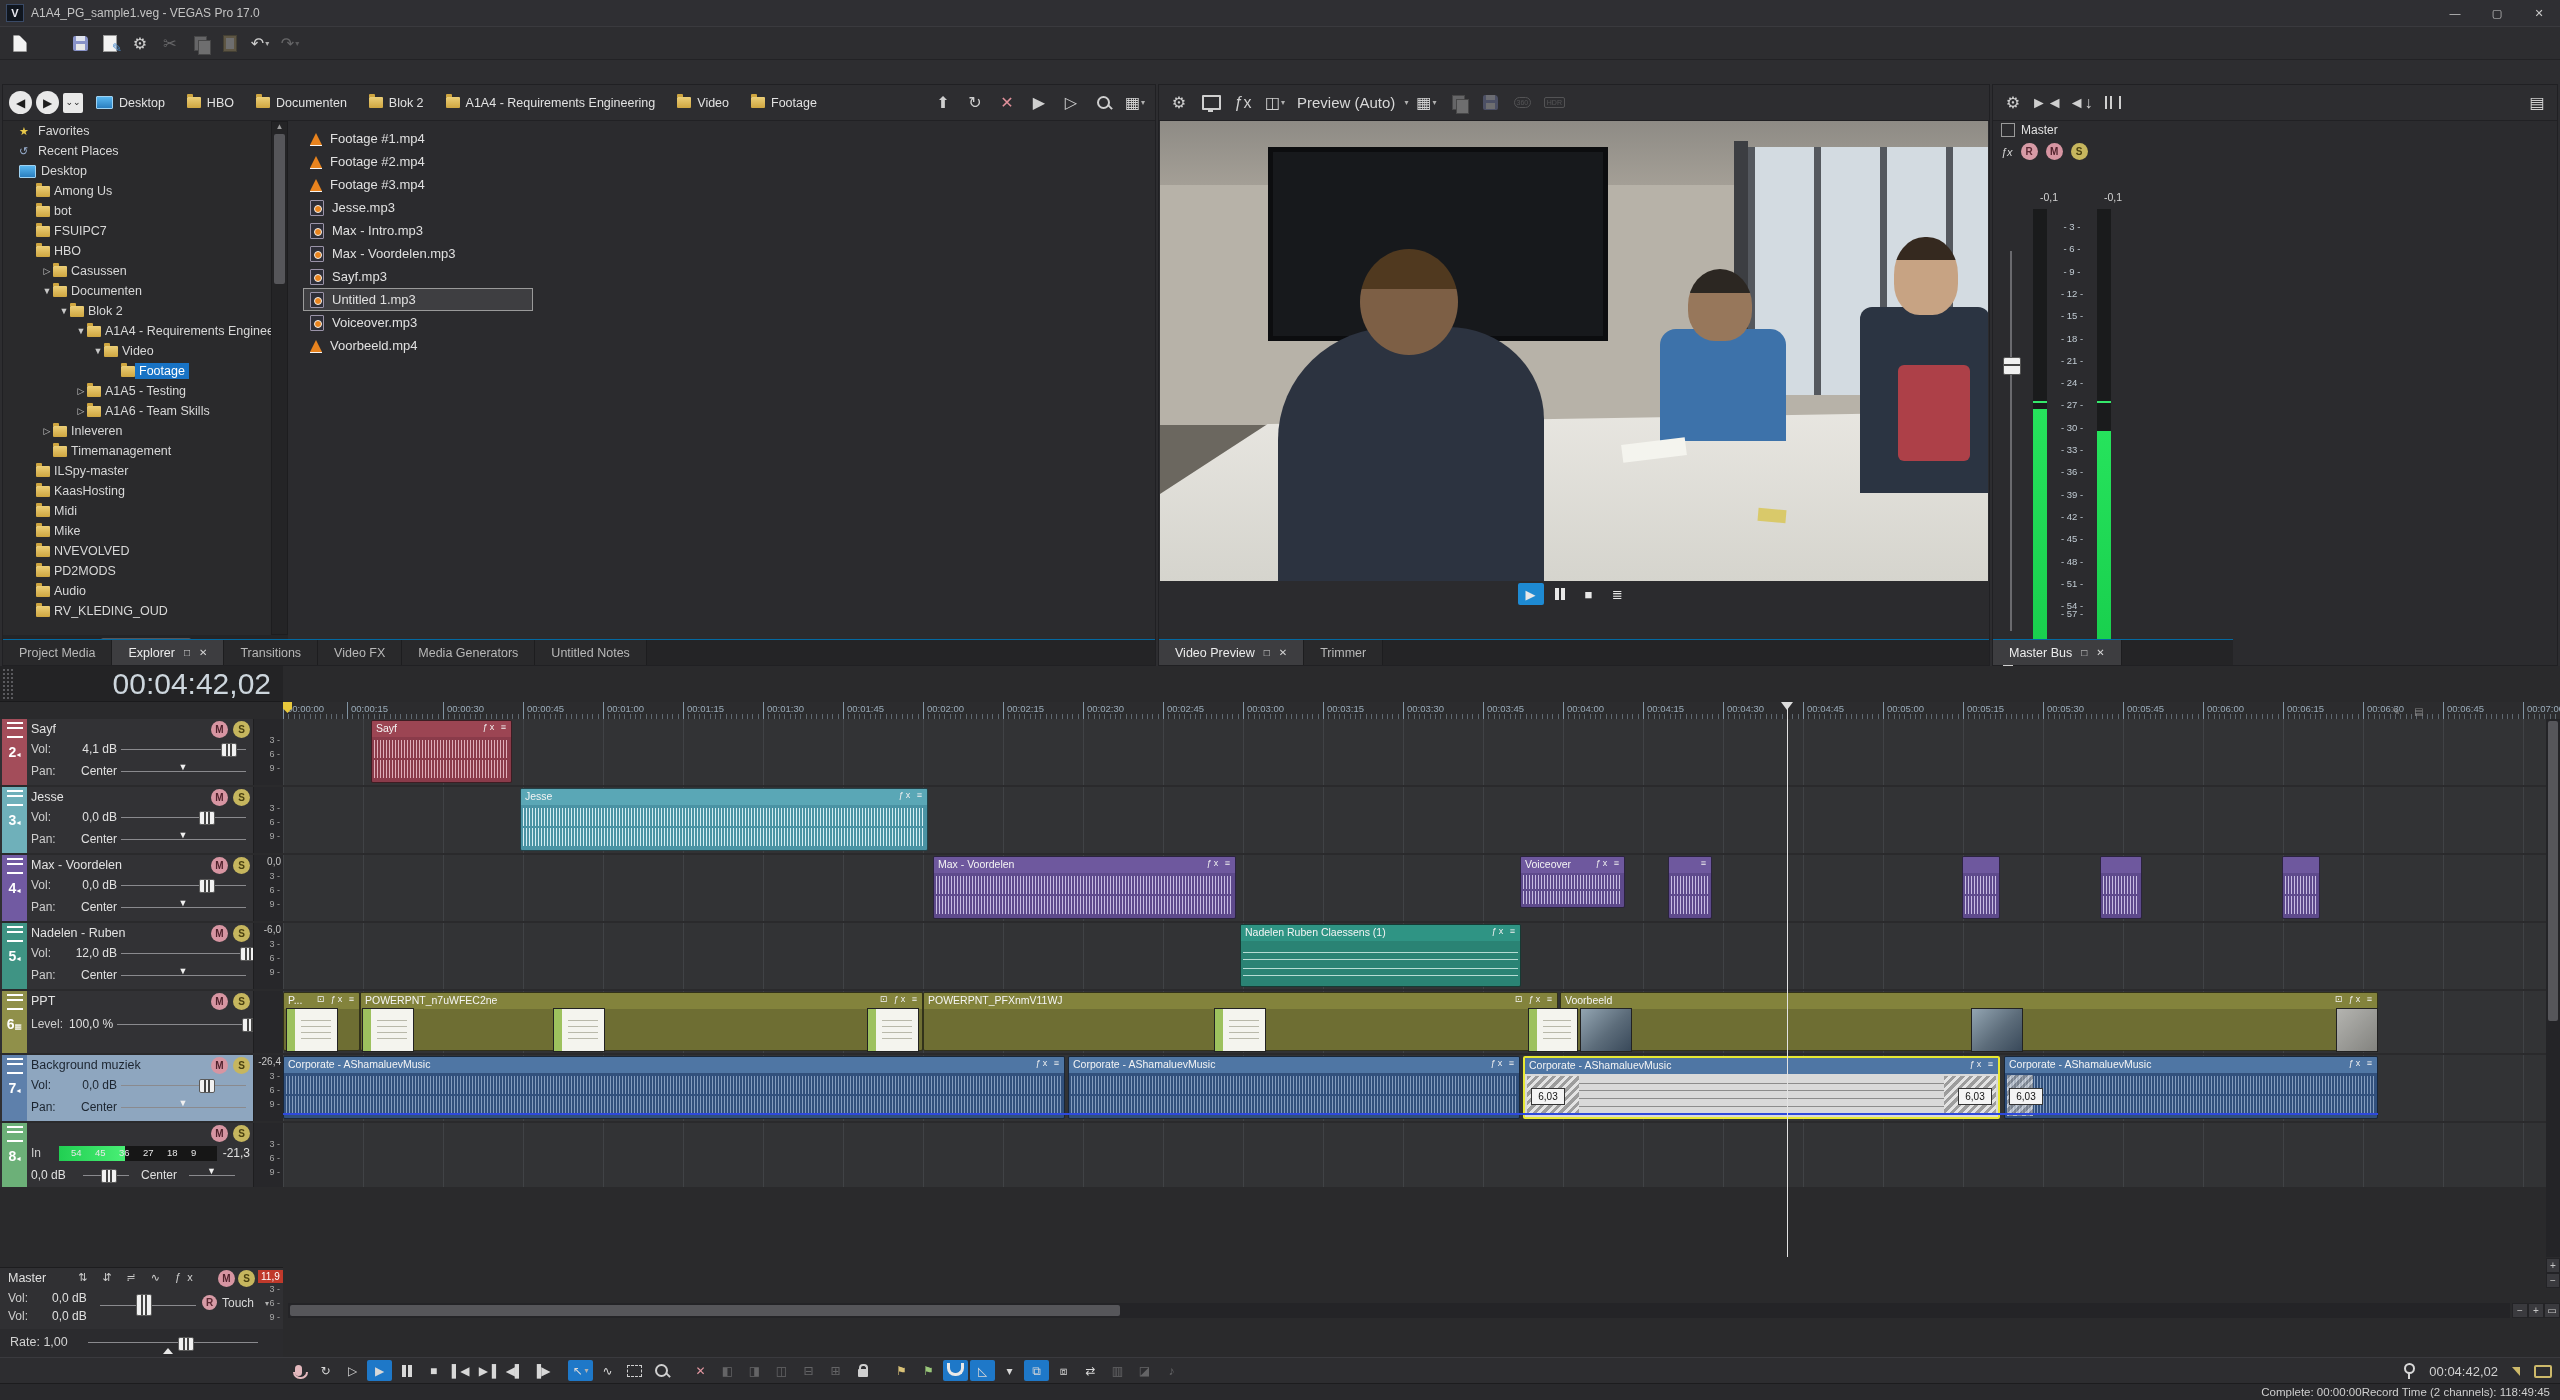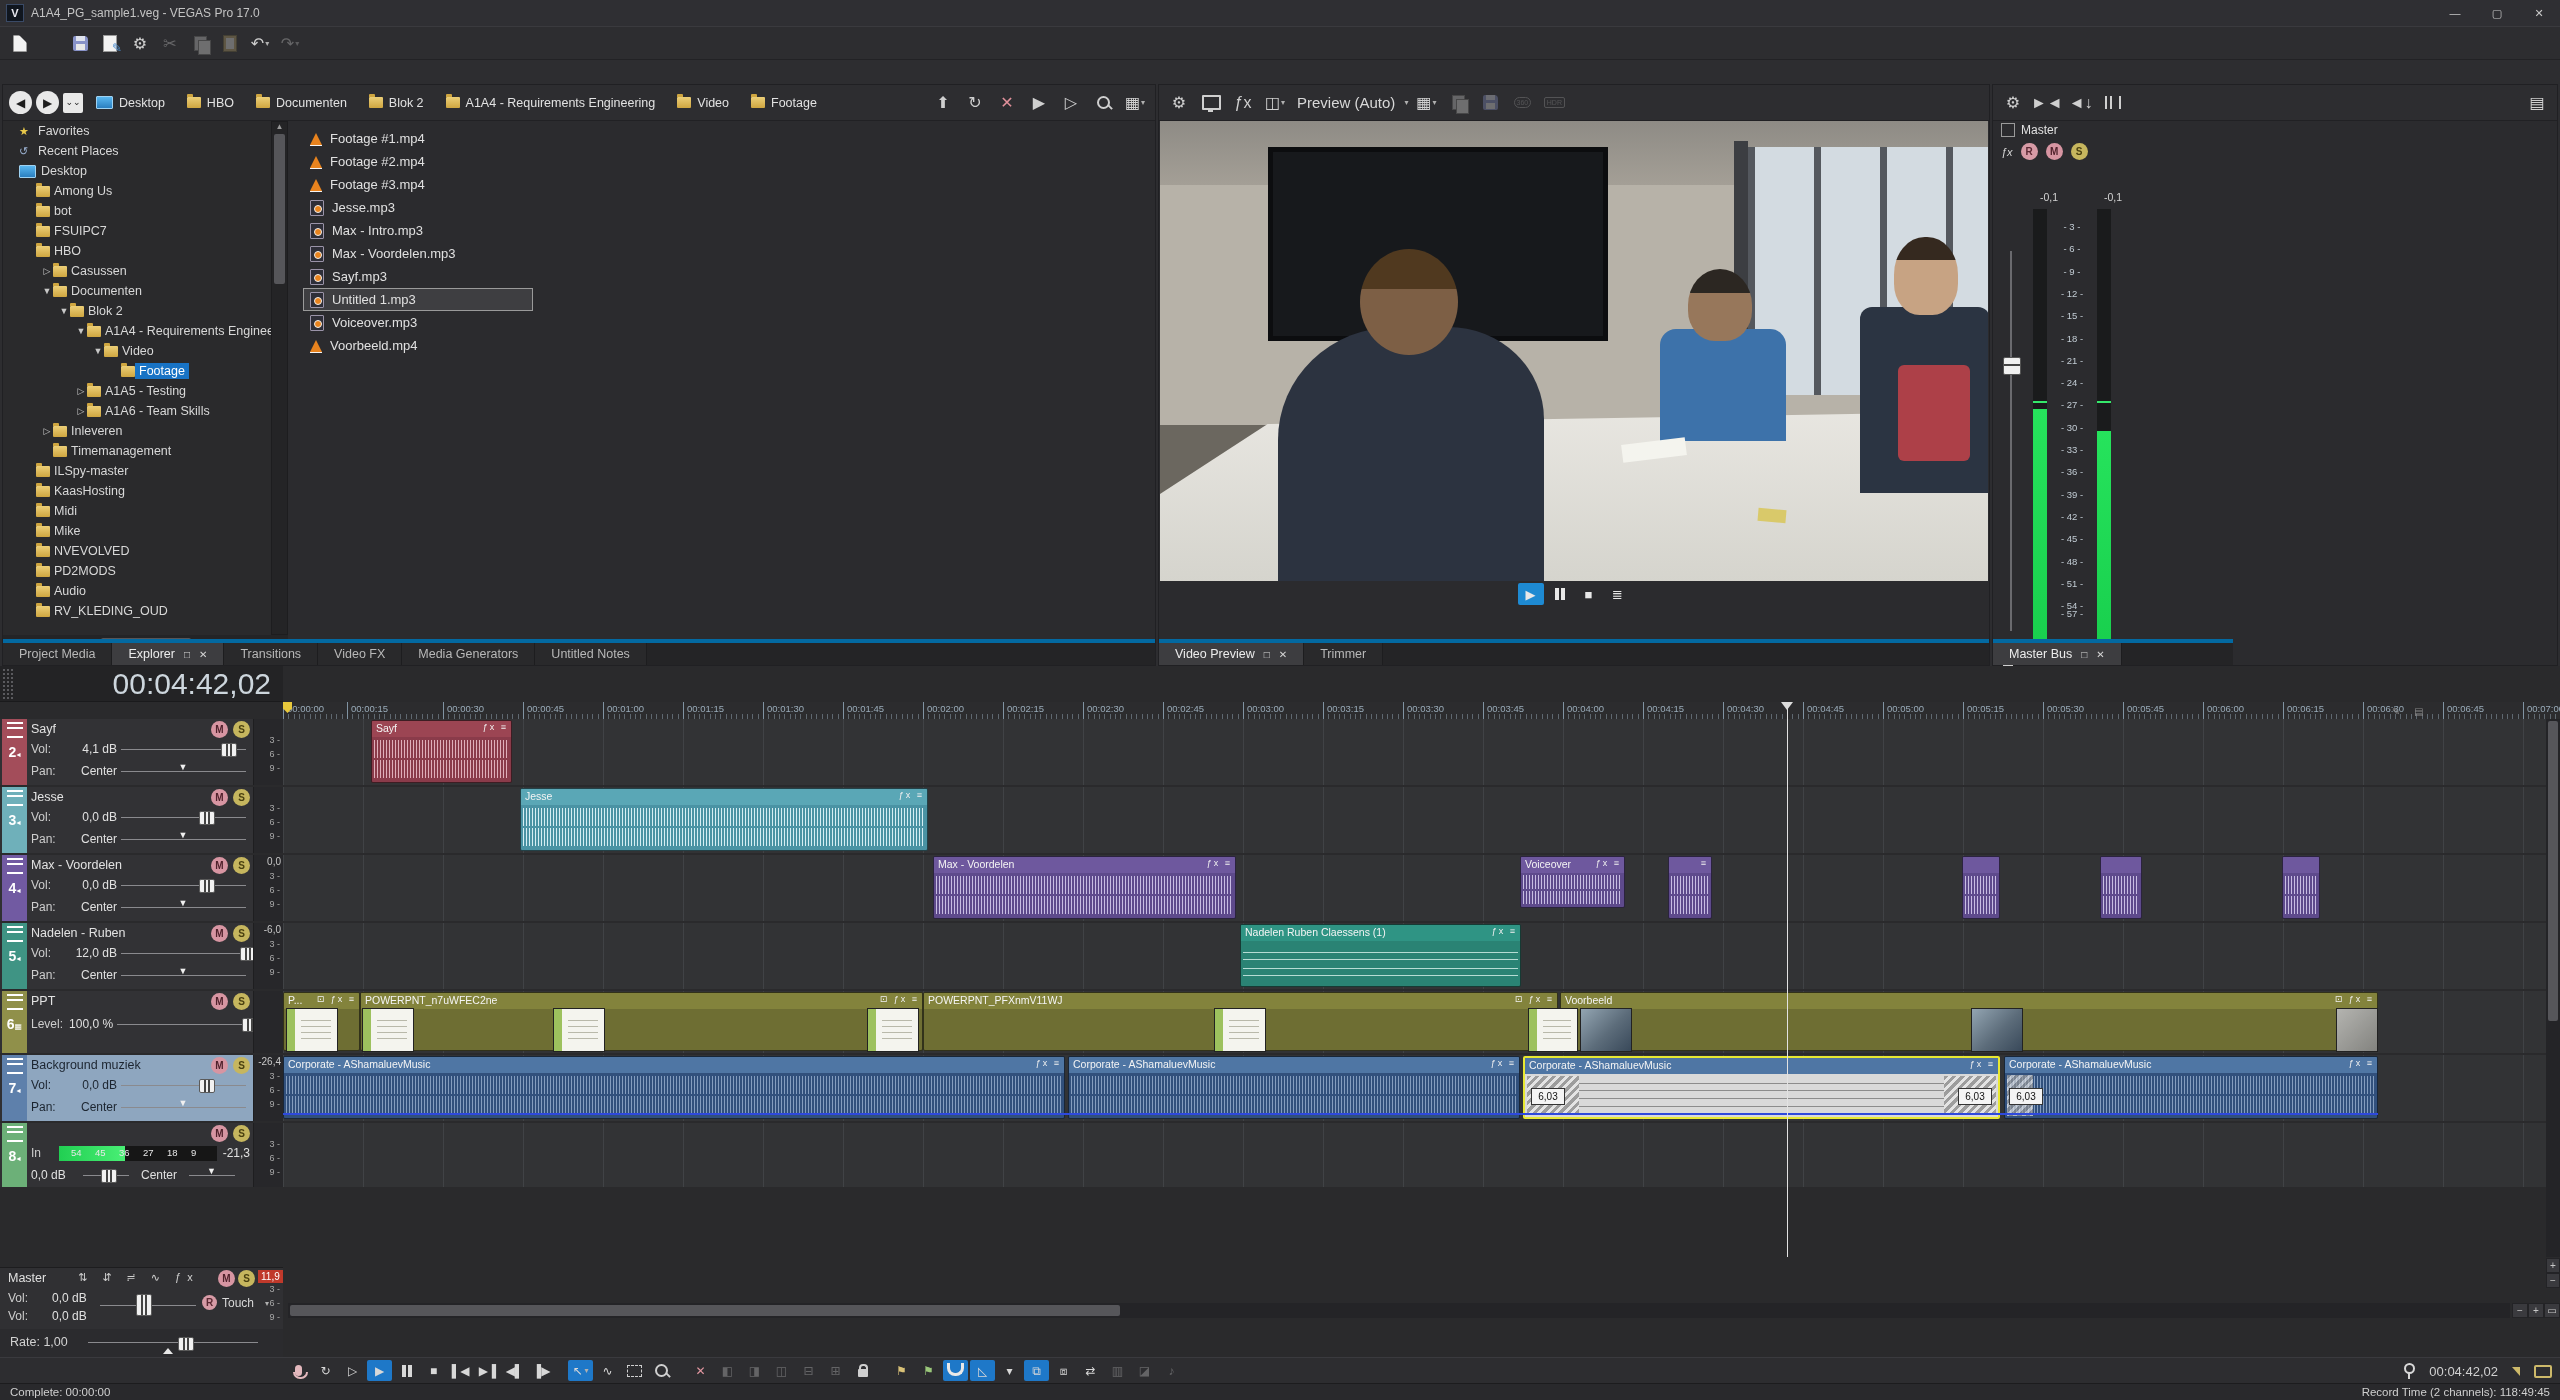--- a/index.html
+++ b/index.html
@@ -75,21 +75,21 @@
   .exp-scroll-v{left:268px;top:36px;width:17px;height:514px;position:absolute;background:#242426;border:1px solid #1d1d1f;box-sizing:border-box;}
   .scroll-thumb{background:#56565a;border-radius:2px;position:absolute;}
   .exp-scroll-h{left:0;top:550px;width:285px;height:16px;position:absolute;background:#242426;display:flex;align-items:center;justify-content:space-between;padding:0 2px;box-sizing:border-box;color:#9a9a9a;font-size:9px;}
   #exp-files{left:300px;top:42px;width:850px;height:508px;position:absolute;}
   .frow{height:23px;display:flex;align-items:center;gap:8px;font-size:13px;color:#e0e0e0;padding:0 6px;width:230px;box-sizing:border-box;border:1px solid transparent;}
   .frow.sel{background:#3e3e41;border:1px solid #9a9a9a;}
   .i-cone{width:0;height:0;border-left:6px solid transparent;border-right:6px solid transparent;border-bottom:12px solid #e8831e;box-shadow:0 1px 0 #f4f4f4;flex:none;}
   .i-audio{width:12px;height:14px;background:#2e2e38;border:1px solid #9a93a8;border-radius:1px;position:relative;flex:none;}
   .i-audio:before{content:"";position:absolute;left:2.5px;top:4px;width:6px;height:6px;border-radius:50%;background:#e8831e;border:1px solid #f0f0f0;}
   .statusline{position:absolute;left:300px;top:552px;font-size:12.5px;color:#d2d2d2;}
-  .tabbar{position:absolute;left:0;bottom:0;width:100%;height:26px;background:#242426;display:flex;border-top:4px solid #0369a1;box-sizing:border-box;}
+  .tabbar{position:absolute;left:0;bottom:0;width:100%;height:26px;background:#242426;display:flex;border-top:1px solid #0369a1;box-sizing:border-box;}
   .tab{padding:0 16px;display:flex;align-items:center;gap:9px;font-size:12.5px;color:#b8b8b8;background:#29292b;border-right:1px solid #1d1d1f;}
   .tab.active{background:#3d3d40;color:#ececec;}
   .tctl{font-size:10px;color:#d6d6d6;}
 
   
   #pv-video{left:1px;top:36px;width:828px;height:460px;position:absolute;background:#6b675f;overflow:hidden;}
   .sc{position:absolute;}
   #pv-transport{left:0;top:496px;width:830px;height:26px;position:absolute;display:flex;align-items:center;justify-content:center;gap:3px;}
   .pvbtn{width:26px;height:22px;display:flex;align-items:center;justify-content:center;color:#e8e8e8;font-size:13px;border-radius:2px;}
   .pvbtn.active{background:#1e8ad2;}
@@ -179,21 +179,21 @@
   
   #transportbar{left:0;top:1357px;width:2560px;height:26px;position:absolute;background:#2d2d30;border-top:1px solid #3a3a3e;display:flex;align-items:center;padding-left:286px;box-sizing:border-box;gap:2px;}
   .mbtn{min-width:25px;height:21px;display:inline-flex;align-items:center;justify-content:center;color:#d8d8d8;font-size:12px;border-radius:2px;gap:1px;}
   .mbtn.active{background:#1e78c8;}
   .mbtn.dim{opacity:.32;}
   .tsep{width:10px;}
   #tp-right{position:absolute;right:8px;top:0;height:26px;display:flex;align-items:center;gap:14px;font-size:13px;color:#d0d0d0;}
   .tri-y{width:0;height:0;border-left:8px solid transparent;border-top:9px solid #cdb96a;}
   .trap-y{width:14px;height:9px;border:2px solid #cdb96a;border-radius:2px;background:transparent;}
   #statusbar{left:0;top:1383px;width:2560px;height:17px;position:absolute;background:#29292c;border-top:1px solid #1c1c1e;
-     font-size:11.5px;color:#cfcfcf;display:flex;align-items:center;justify-content:space-between;padding:0 10px;box-sizing:border-box;}
+     font-size:11.5px;color:#cfcfcf;display:flex;align-items:center;justify-content:flex-end;padding:0 10px;box-sizing:border-box;}
 </style>
 </head>
 <body>
 
 <div id="root" class="nosel">
 
   <div id="titlebar">
     <div class="appicon">V</div>
     <span id="title-text">A1A4_PG_sample1.veg - VEGAS Pro 17.0</span>
     <div id="wincontrols">

